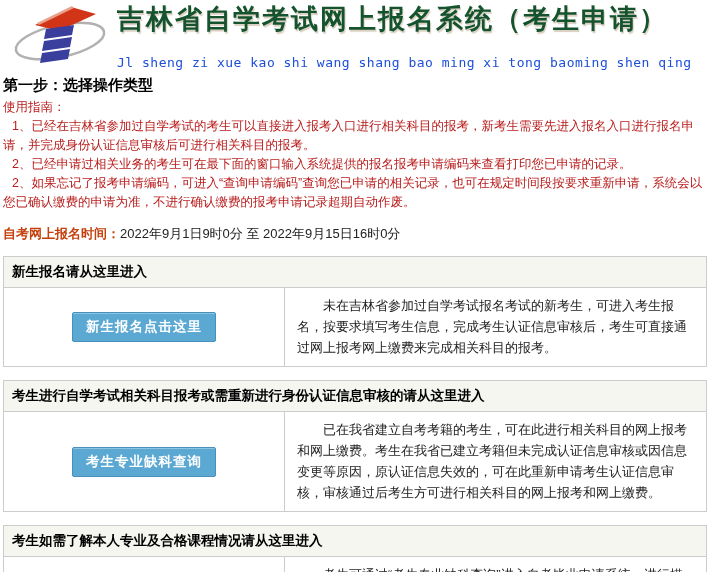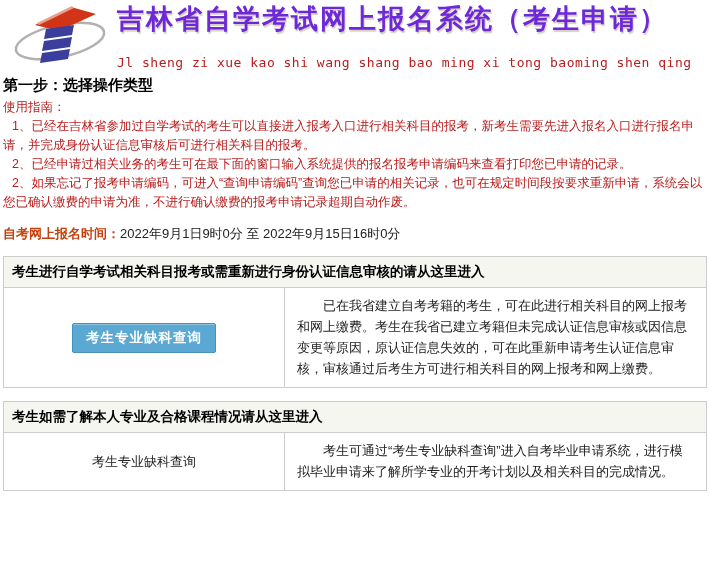--- a/index.html
+++ b/index.html
@@ -10,26 +10,26 @@
   }
   .page { padding:0 3px; }
 
   
   .masthead { display:flex; align-items:center; height:66px; padding:2px 0 0 10px; }
   .logo { width:100px; height:62px; flex:0 0 auto; }
   .titles { margin-left:4px; }
   .site-title {
     font-family:"DejaVu Serif","Liberation Serif",serif;
     font-weight:bold; font-size:27px; letter-spacing:2px;
-    color:#6d28d9; text-shadow:1px 2px 1px #d9cfc1;
+    color:#14532d; text-shadow:1px 2px 1px #d9cfc1;
     white-space:nowrap;
   }
   .site-subtitle {
     font-family:"DejaVu Sans Mono","Liberation Mono",monospace;
-    font-size:13px; color:#b91c1c; margin-top:18px; letter-spacing:0.5px;
+    font-size:13px; color:#1d4ed8; margin-top:18px; letter-spacing:0.5px;
     white-space:nowrap;
   }
 
   
   .step-title { text-align:left; font-weight:bold; font-size:15px; margin-top:8px; }
 
   
   .guide { color:#b91c1c; font-size:12.5px; line-height:19px; margin-top:3px; }
   .guide p { margin:0; text-indent:9px; }
   .guide .guide-title { text-indent:0; }
@@ -96,20 +96,31 @@
     <p class="guide-title">使用指南：</p>
     <p>1、已经在吉林省参加过自学考试的考生可以直接进入报考入口进行相关科目的报考，新考生需要先进入报名入口进行报名申请，并完成身份认证信息审核后可进行相关科目的报考。</p>
     <p>2、已经申请过相关业务的考生可在最下面的窗口输入系统提供的报名报考申请编码来查看打印您已申请的记录。</p>
     <p>2、如果忘记了报考申请编码，可进入“查询申请编码”查询您已申请的相关记录，也可在规定时间段按要求重新申请，系统会以您已确认缴费的申请为准，不进行确认缴费的报考申请记录超期自动作废。</p>
   </div>
 
   <div class="schedule">
     <span class="lbl">自考网上报名时间：</span><span>2022年9月1日9时0分 至 2022年9月15日16时0分</span>
   </div>
 
+  <div class="section">
+    <div class="sec-header">新生报名请从这里进入</div>
+    <div class="sec-body">
+      <div class="cell-left">
+        <button class="btn">新生报名点击这里</button>
+      </div>
+      <div class="cell-right">
+        <p>未在吉林省参加过自学考试报名考试的新考生，可进入考生报名，按要求填写考生信息，完成考生认证信息审核后，考生可直接通过网上报考网上缴费来完成相关科目的报考。</p>
+      </div>
+    </div>
+  </div>
 
   <div class="section">
     <div class="sec-header">考生进行自学考试相关科目报考或需重新进行身份认证信息审核的请从这里进入</div>
     <div class="sec-body">
       <div class="cell-left">
         <button class="btn">考生专业缺科查询</button>
       </div>
       <div class="cell-right">
         <p>已在我省建立自考考籍的考生，可在此进行相关科目的网上报考和网上缴费。考生在我省已建立考籍但未完成认证信息审核或因信息变更等原因，原认证信息失效的，可在此重新申请考生认证信息审核，审核通过后考生方可进行相关科目的网上报考和网上缴费。</p>
       </div>

